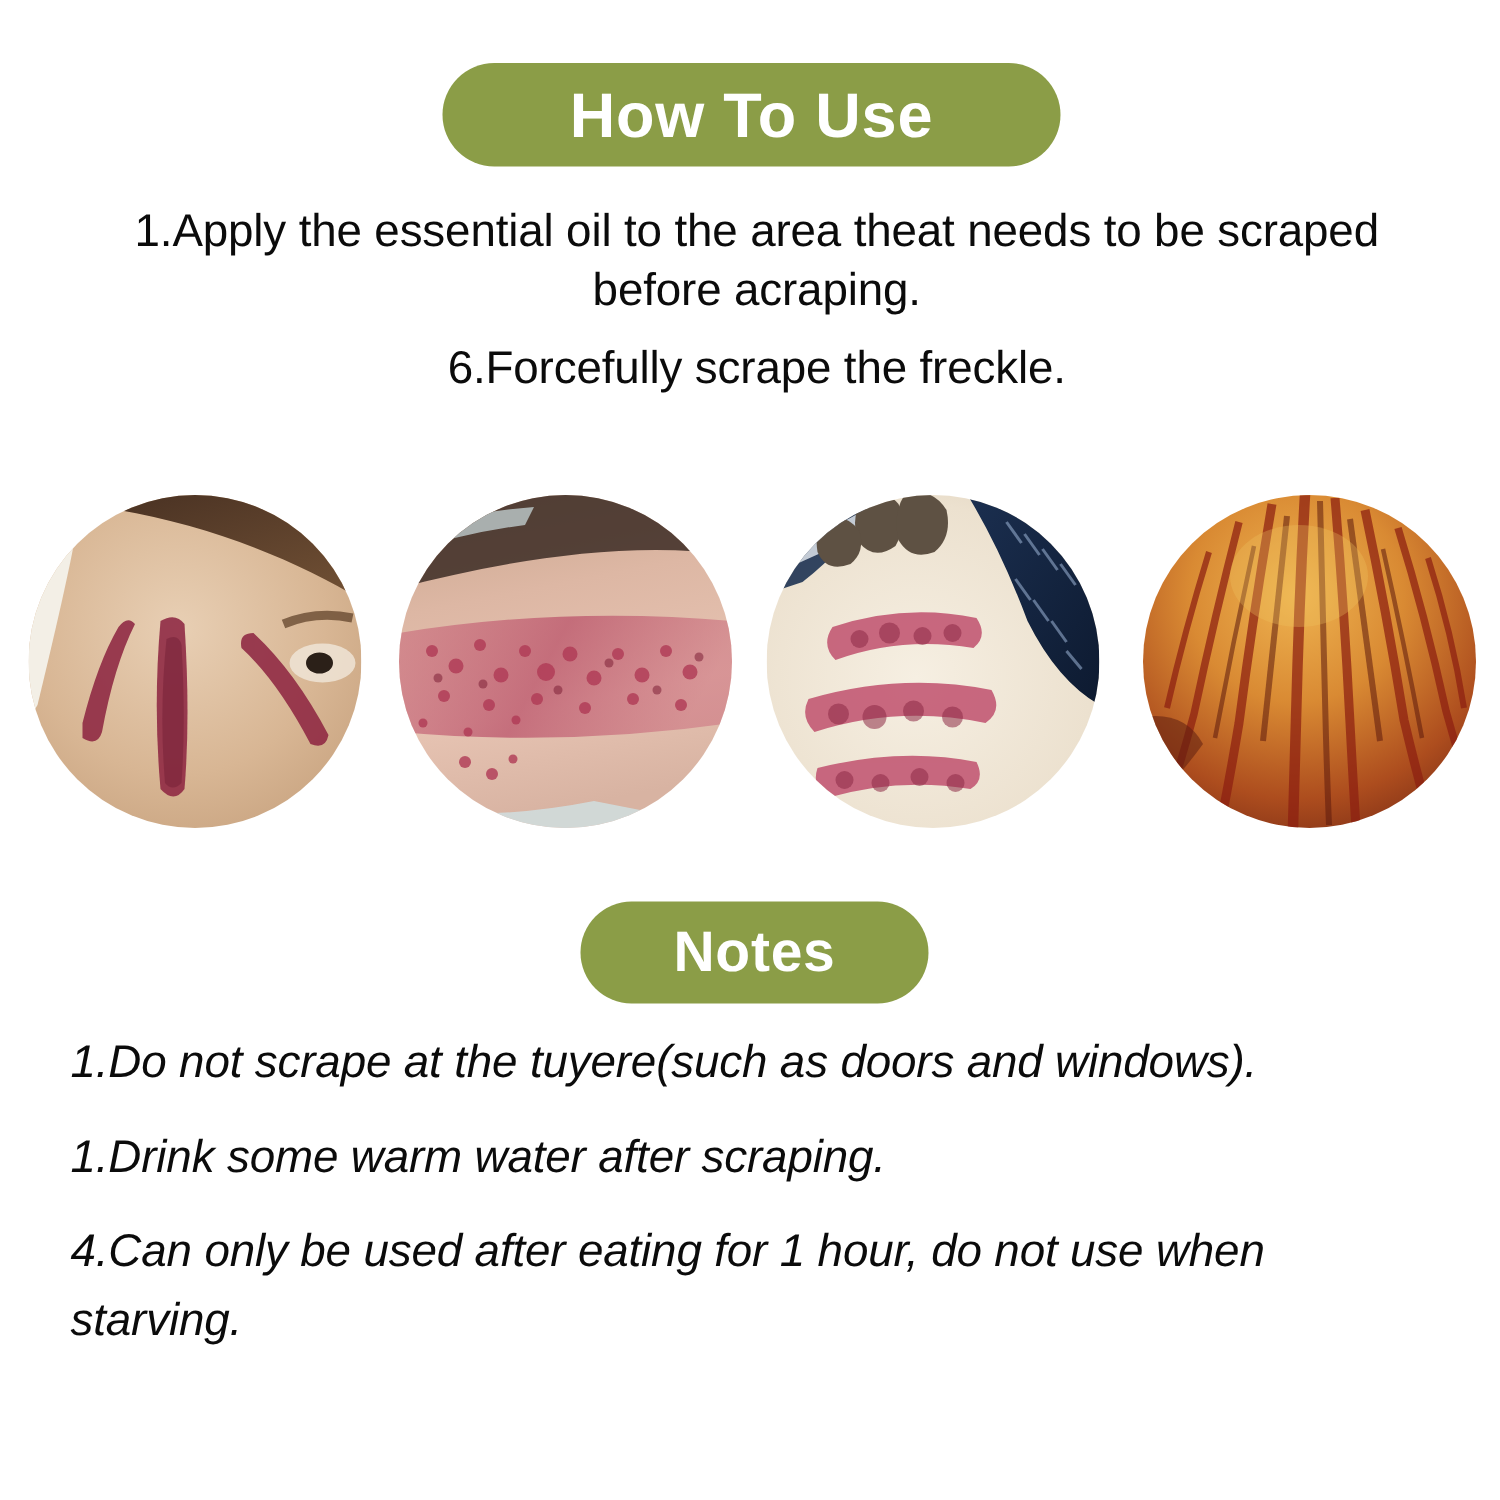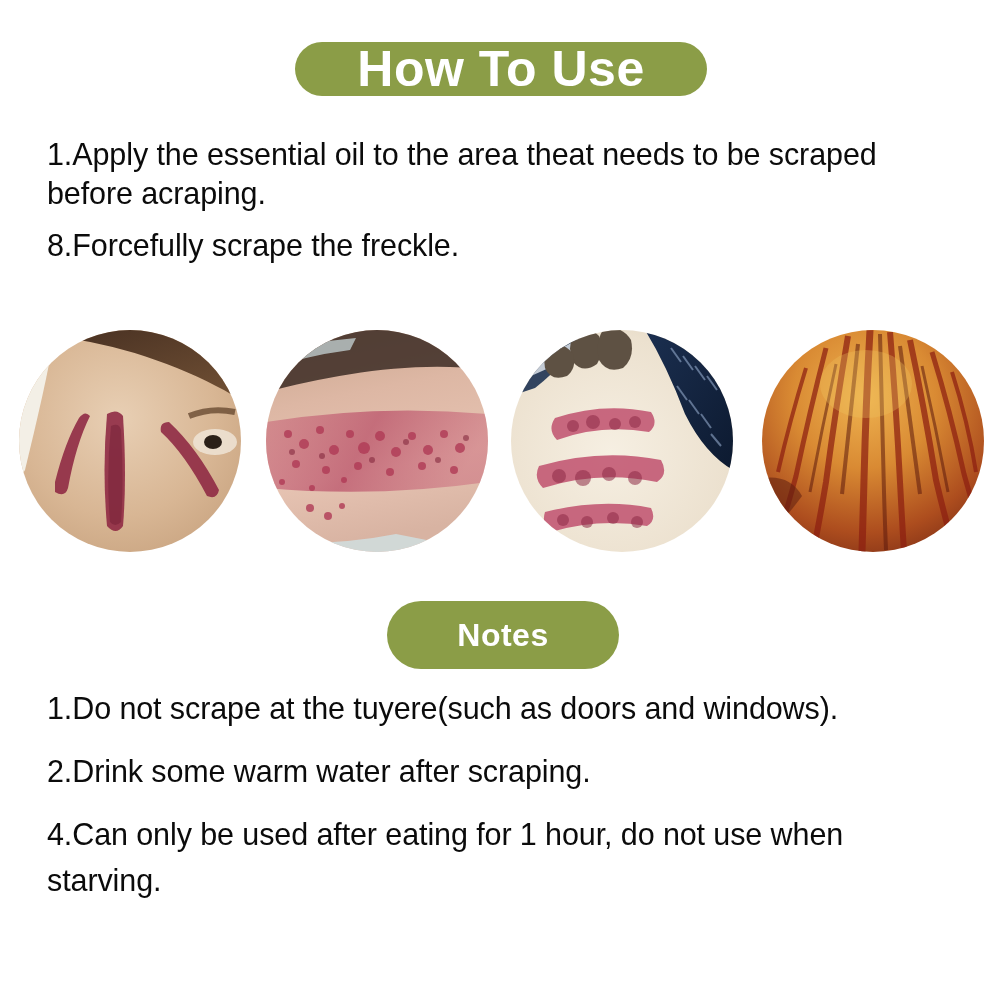--- a/index.html
+++ b/index.html
@@ -33,29 +33,29 @@
     color: #ffffff;
     font-weight: bold;
     letter-spacing: 0.5px;
     box-sizing: border-box;
     user-select: none;
   }
   #pill-how {
     left: 295px;
     top: 42px;
     width: 412px;
-    height: 54px;
-    font-size: 50px;
+    height: 69px;
+    font-size: 42px;
   }
   #pill-notes {
     left: 387px;
     top: 601px;
     width: 232px;
     height: 68px;
-    font-size: 32px;
+    font-size: 38px;
   }
 
   
   .textblock {
     position: absolute;
     left: 47px;
     width: 915px;
     font-size: 30.5px;
     color: #0b0b0b;
     letter-spacing: -0.1px;
@@ -63,25 +63,27 @@
   #howto-text {
     top: 135px;
   }
   #notes-text {
     top: 685px;
   }
   #howto-text .para {
     margin: 0 0 13px 0;
     line-height: 39px;
     white-space: normal;
+    text-align: center;
   }
   #notes-text .para {
     margin: 0 0 17px 0;
     line-height: 46px;
     white-space: normal;
+    font-style: italic;
   }
 
   
   .photo-row {
     position: absolute;
     left: 0;
     top: 330px;
     width: 1000px;
     height: 226px;
   }
@@ -104,21 +106,21 @@
 <body>
 
 <div class="page">
 
   <div class="pill" id="pill-how">
     <span>How To Use</span>
   </div>
 
   <div class="textblock" id="howto-text">
     <p class="para">1.Apply the essential oil to the area theat needs to be scraped before acraping.</p>
-    <p class="para">8.Forcefully scrape the freckle.</p>
+    <p class="para">6.Forcefully scrape the freckle.</p>
   </div>
 
   <div class="photo-row">
 
     <div class="photo" id="photo-1">
       <svg viewBox="0 0 222 222" preserveAspectRatio="none" aria-hidden="true">
         <defs>
           <radialGradient id="g1sk" cx="45%" cy="40%" r="80%">
             <stop offset="0%" stop-color="#e8cfb4"></stop>
             <stop offset="55%" stop-color="#d8b694"></stop>
@@ -291,17 +293,17 @@
     </div>
 
   </div>
 
   <div class="pill" id="pill-notes">
     <span>Notes</span>
   </div>
 
   <div class="textblock" id="notes-text">
     <p class="para">1.Do not scrape at the tuyere(such as doors and windows).</p>
-    <p class="para">2.Drink some warm water after scraping.</p>
+    <p class="para">1.Drink some warm water after scraping.</p>
     <p class="para">4.Can only be used after eating for 1 hour, do not use when starving.</p>
   </div>
 
 </div>
 
 </body></html>

